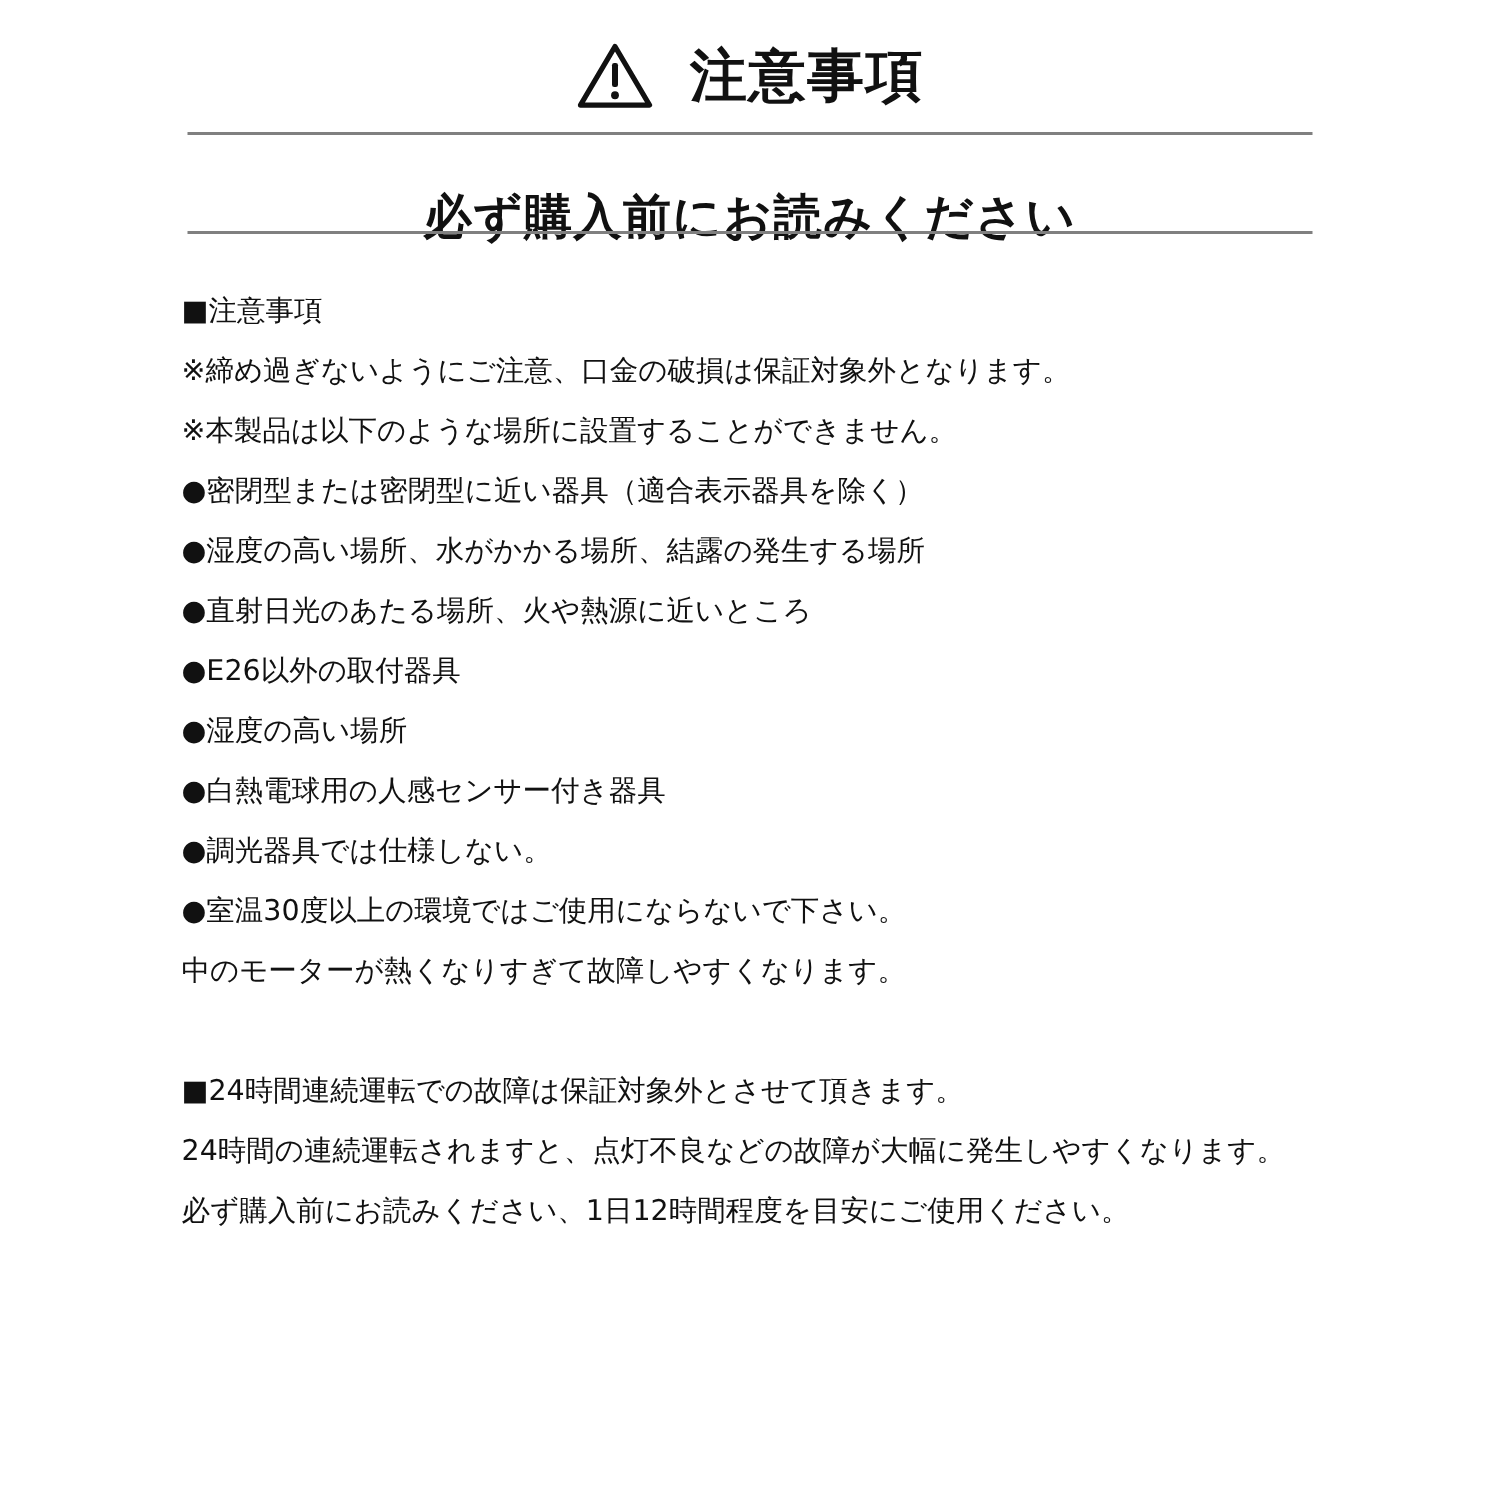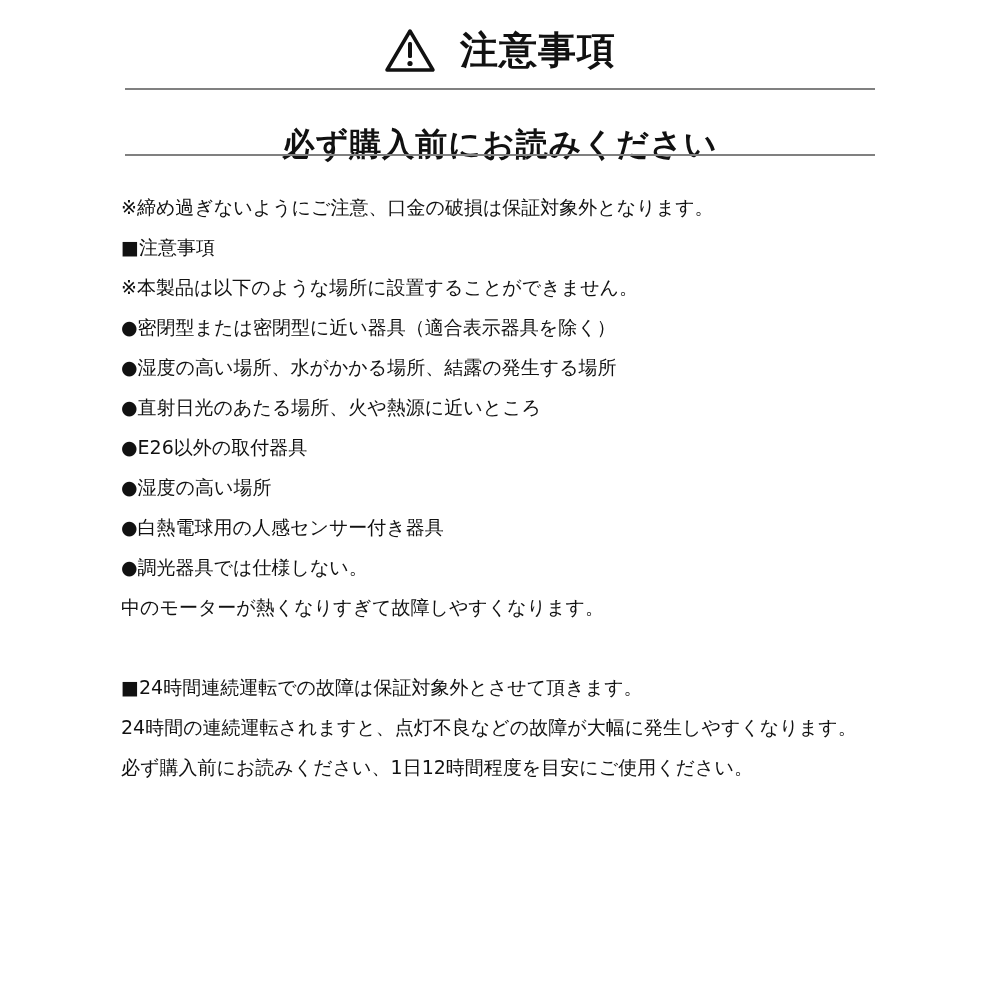--- a/index.html
+++ b/index.html
@@ -88,28 +88,29 @@
     </svg>
   </span>
   <span class="title-text">注意事項</span>
 </div>
 
 <div class="rule top"></div>
 <div class="subtitle">必ず購入前にお読みください</div>
 <div class="rule bottom"></div>
 
 <div class="body-text">
+  <div class="line">■注意事項</div>
   <div class="line">※締め過ぎないようにご注意、口金の破損は保証対象外となります。</div>
-  <div class="line">■注意事項</div>
   <div class="line">※本製品は以下のような場所に設置することができません。</div>
   <div class="line">●密閉型または密閉型に近い器具（適合表示器具を除く）</div>
   <div class="line">●湿度の高い場所、水がかかる場所、結露の発生する場所</div>
   <div class="line">●直射日光のあたる場所、火や熱源に近いところ</div>
   <div class="line">●E26以外の取付器具</div>
   <div class="line">●湿度の高い場所</div>
   <div class="line">●白熱電球用の人感センサー付き器具</div>
   <div class="line">●調光器具では仕様しない。</div>
+  <div class="line">●室温30度以上の環境ではご使用にならないで下さい。</div>
   <div class="line">中のモーターが熱くなりすぎて故障しやすくなります。</div>
   <div class="spacer"></div>
   <div class="line">■24時間連続運転での故障は保証対象外とさせて頂きます。</div>
   <div class="line">24時間の連続運転されますと、点灯不良などの故障が大幅に発生しやすくなります。</div>
   <div class="line">必ず購入前にお読みください、1日12時間程度を目安にご使用ください。</div>
 </div>
 
 </body></html>

